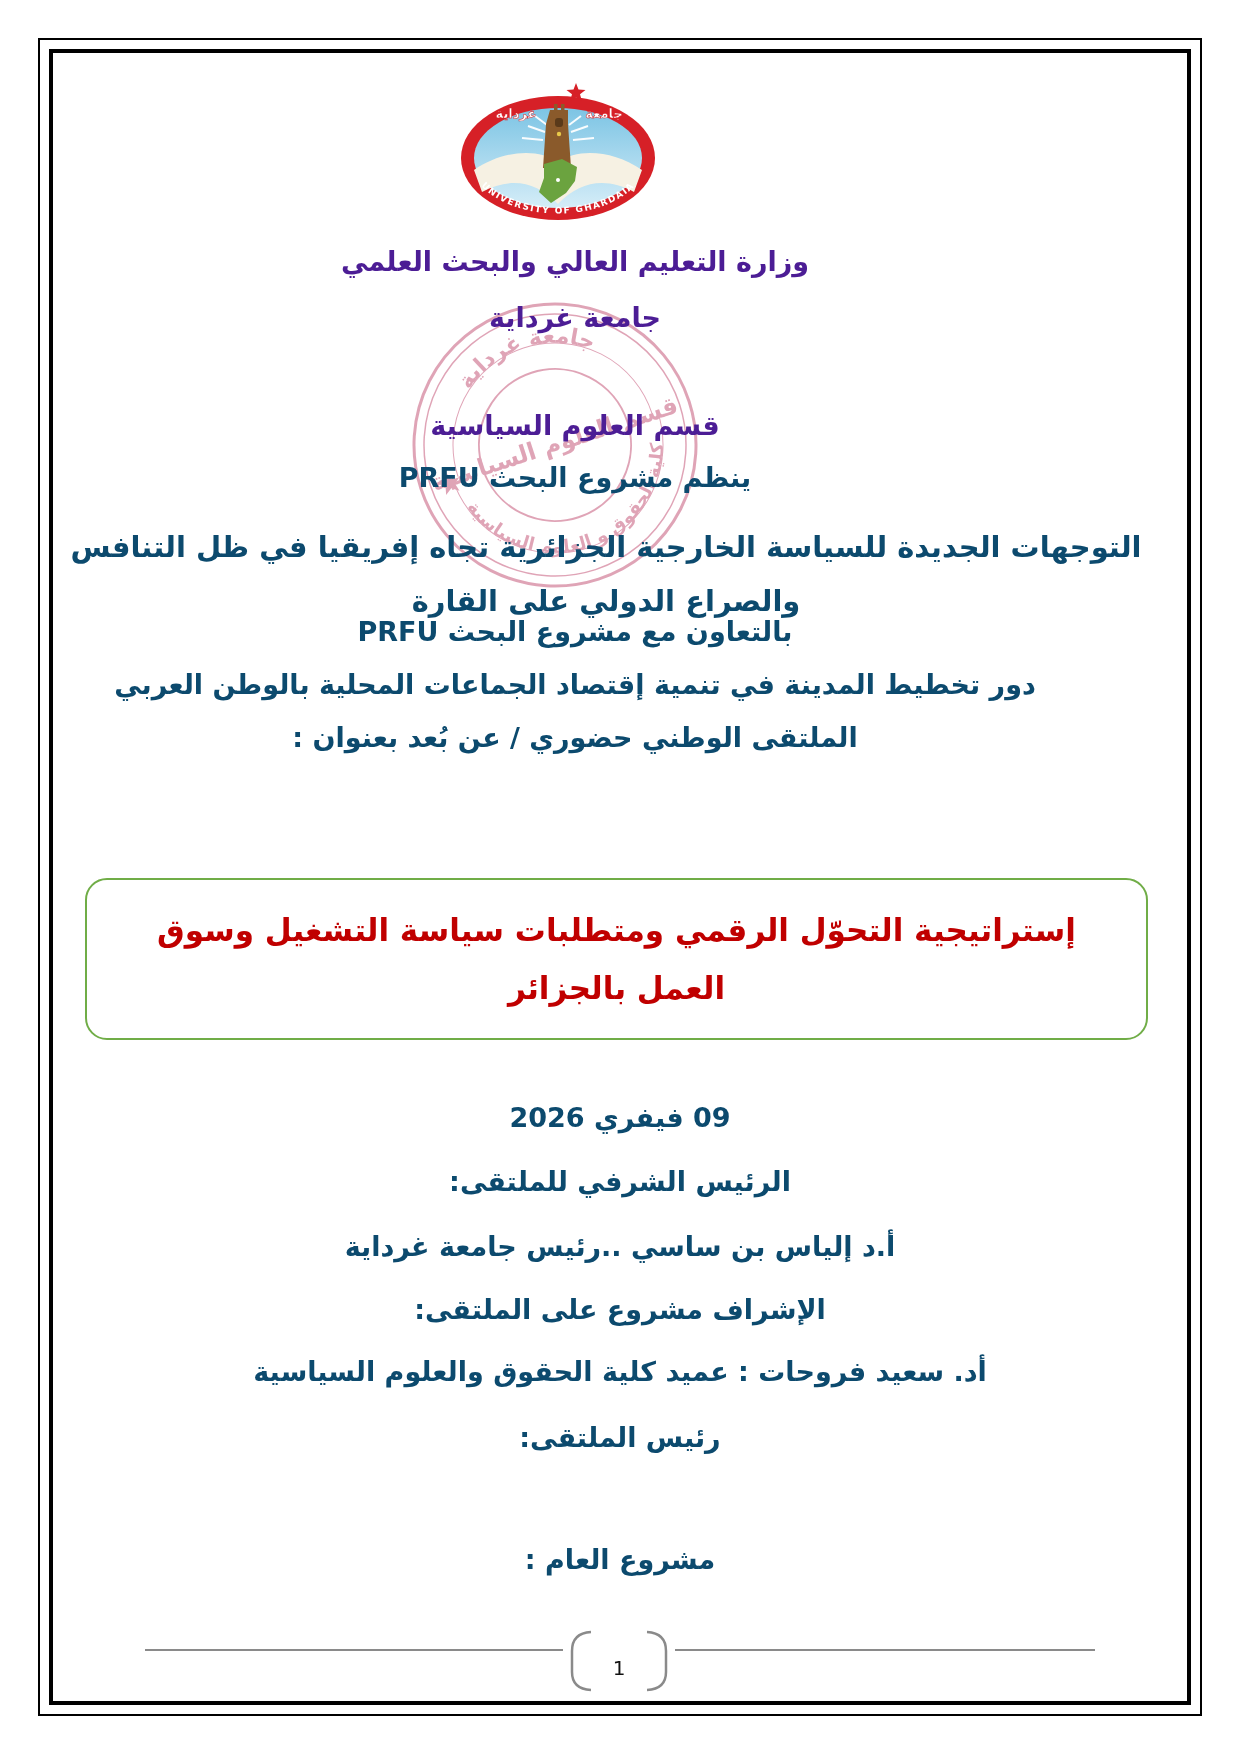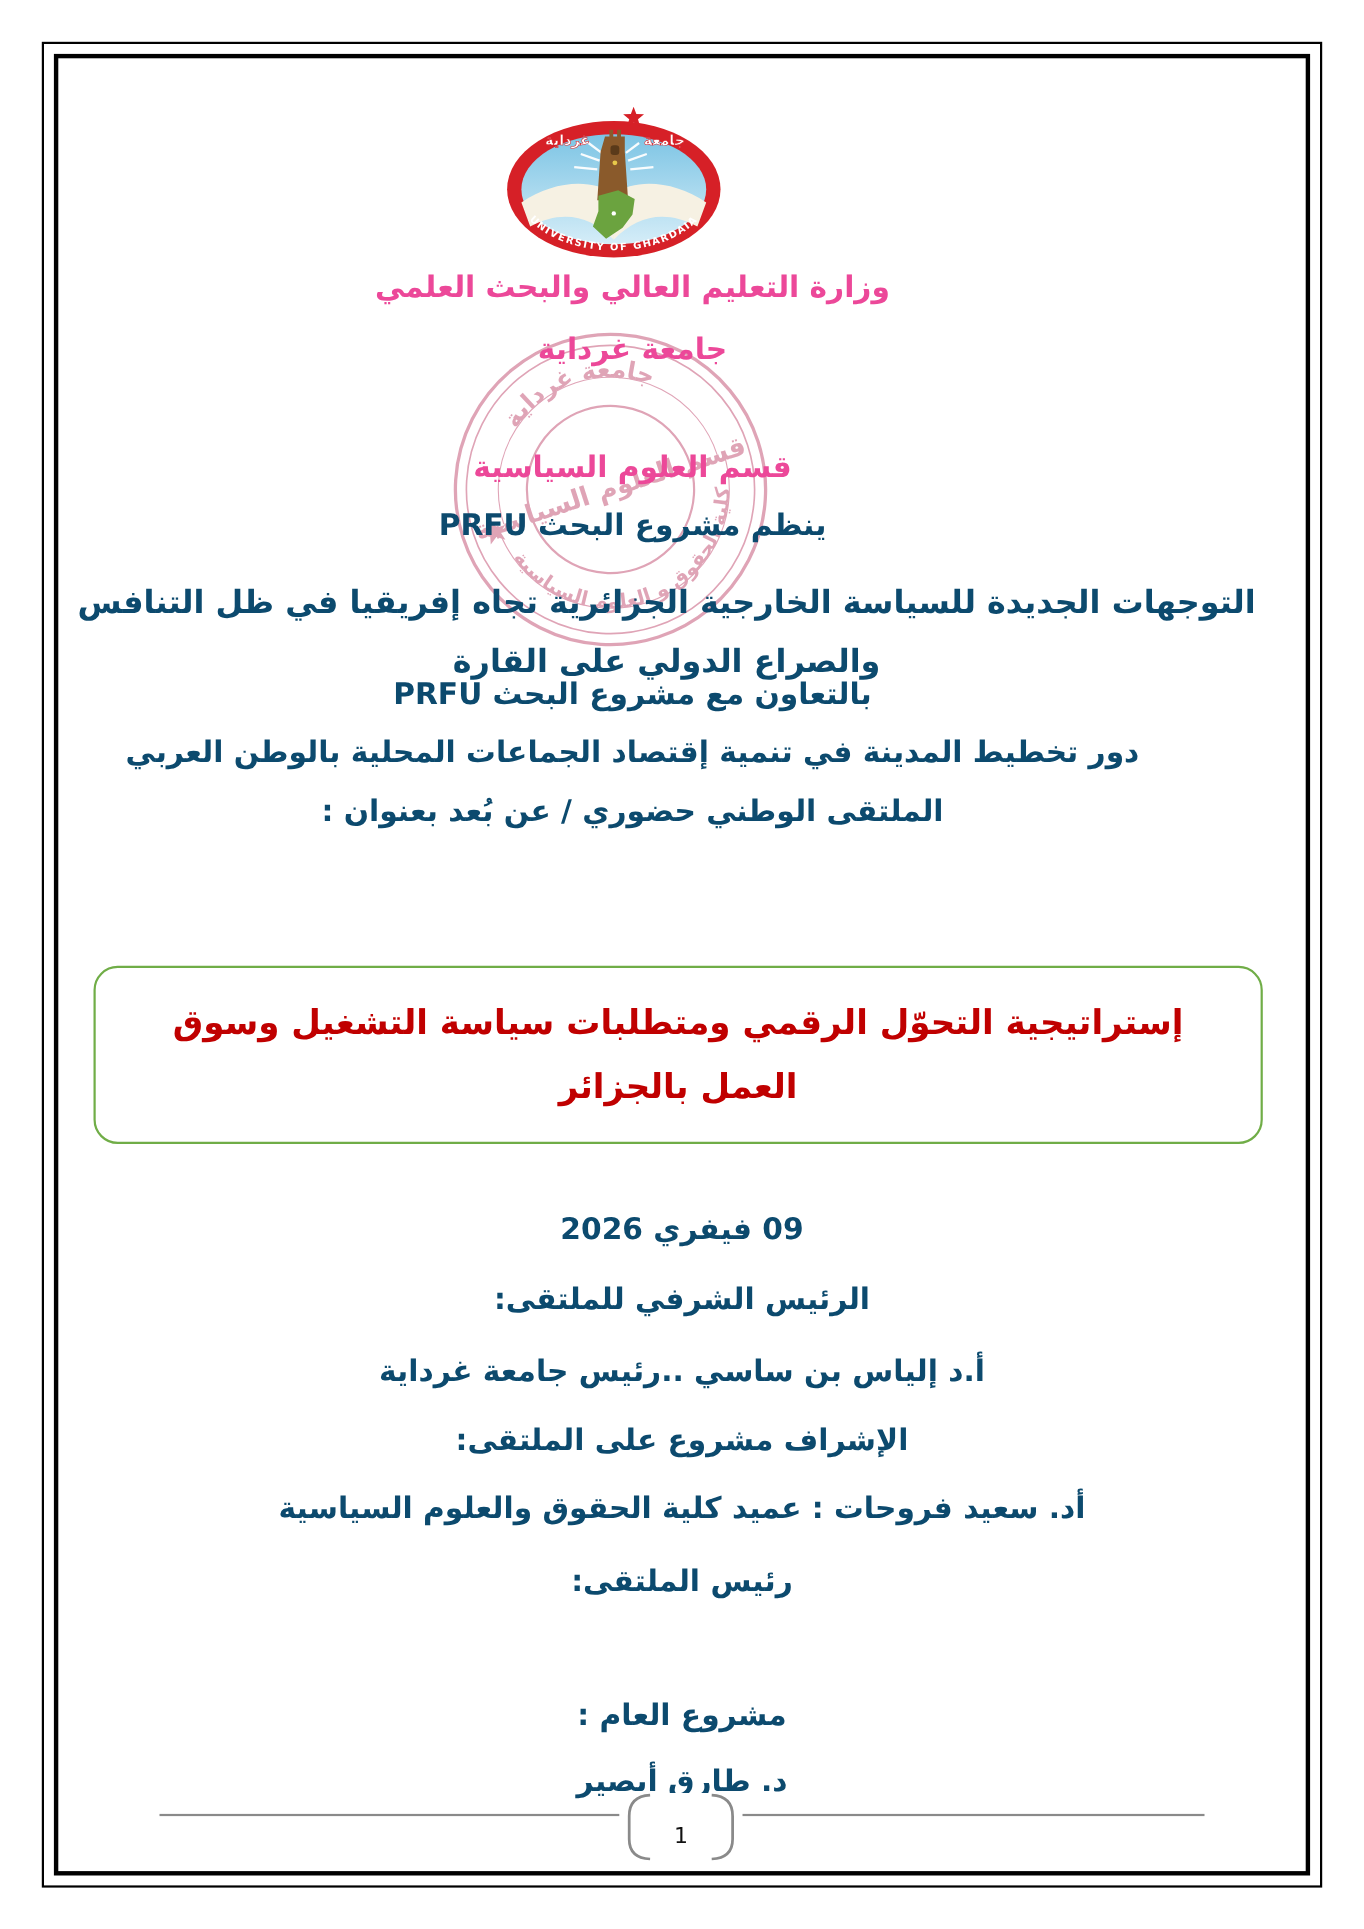--- a/index.html
+++ b/index.html
@@ -12,23 +12,23 @@
   }
   .frame-outer{position:absolute;left:38px;top:38px;right:38px;bottom:38px;border:2px solid #000;}
   .frame-inner{position:absolute;left:49px;top:49px;right:49px;bottom:49px;border:4px solid #000;}
   .line{
     position:absolute;left:70px;width:1010px;
     direction:rtl;text-align:center;
     font-weight:bold;color:#0c4a6e;
     font-size:27px;line-height:44px;
     z-index:3;
   }
-  .red{color:#ec4899;}
+  .red{color:#4c1d95;}
   .wide{left:56px;width:1100px;font-size:29px;line-height:54px;}
-  .logo-wrap{position:absolute;left:458px;top:94px;width:200px;height:142px;z-index:2;}
+  .logo-wrap{position:absolute;left:458px;top:80px;width:200px;height:142px;z-index:2;}
   .stamp-wrap{position:absolute;left:385px;top:292px;width:340px;height:306px;z-index:1;opacity:.62;}
   .title-box{
     position:absolute;left:85px;top:878px;width:1063px;height:162px;
     border:2.5px solid #70AD47;border-radius:22px;
     display:flex;align-items:center;justify-content:center;
     z-index:3;box-sizing:border-box;
   }
   .title-box .title-text{
     direction:rtl;text-align:center;font-weight:bold;
     color:#C00000;font-size:31px;line-height:58px;padding:0 26px;
@@ -124,21 +124,20 @@
     <div class="title-text">إستراتيجية التحوّل الرقمي ومتطلبات سياسة التشغيل وسوق العمل بالجزائر</div>
   </div>
 
   <div class="line" style="top:1096px;left:85px;width:1070px">09 فيفري 2026</div>
   <div class="line" style="top:1160px;left:85px;width:1070px">الرئيس الشرفي للملتقى:</div>
   <div class="line" style="top:1225px;left:85px;width:1070px">أ.د إلياس بن ساسي ..رئيس جامعة غرداية</div>
   <div class="line" style="top:1288px;left:85px;width:1070px">الإشراف مشروع على الملتقى:</div>
   <div class="line" style="top:1350px;left:85px;width:1070px">أد. سعيد فروحات : عميد كلية الحقوق والعلوم السياسية</div>
   <div class="line" style="top:1416px;left:85px;width:1070px">رئيس الملتقى:</div>
   <div class="line" style="top:1538px;left:85px;width:1070px">مشروع العام :</div>
-  <div class="line" style="top:1598px;left:85px;width:1070px">د. طارق أبصير</div>
 
   <div class="footer-rule"></div>
   <div class="page-num-bracket">
     <svg width="112" height="62" viewBox="0 0 112 62">
       <path d="M28,2 Q9,3 9,21 L9,42 Q9,59 28,60" fill="none" stroke="#8a8a8a" stroke-width="2.5"></path>
       <path d="M84,2 Q103,3 103,21 L103,42 Q103,59 84,60" fill="none" stroke="#8a8a8a" stroke-width="2.5"></path>
     </svg>
     <div class="num">1</div>
   </div>
 

